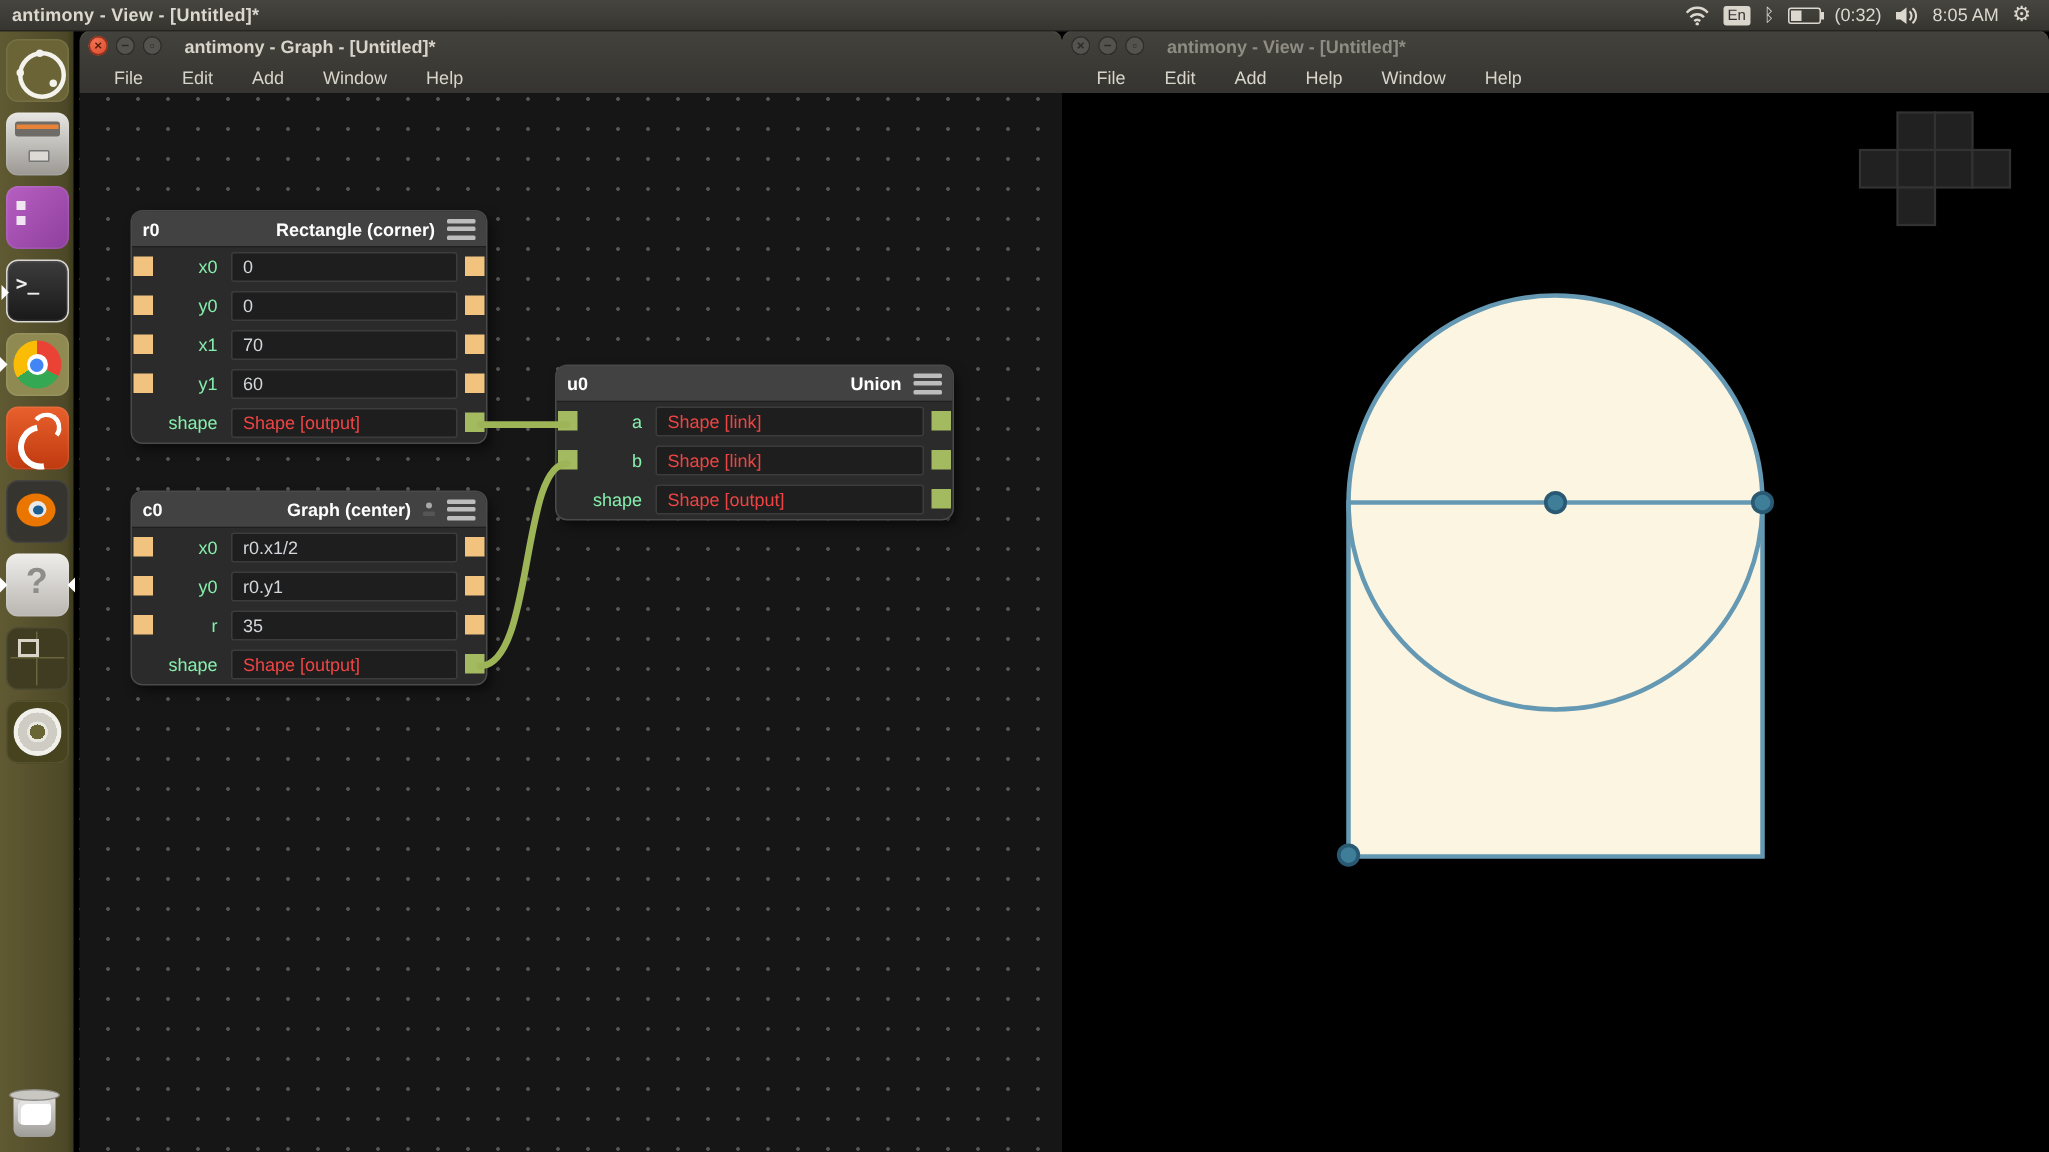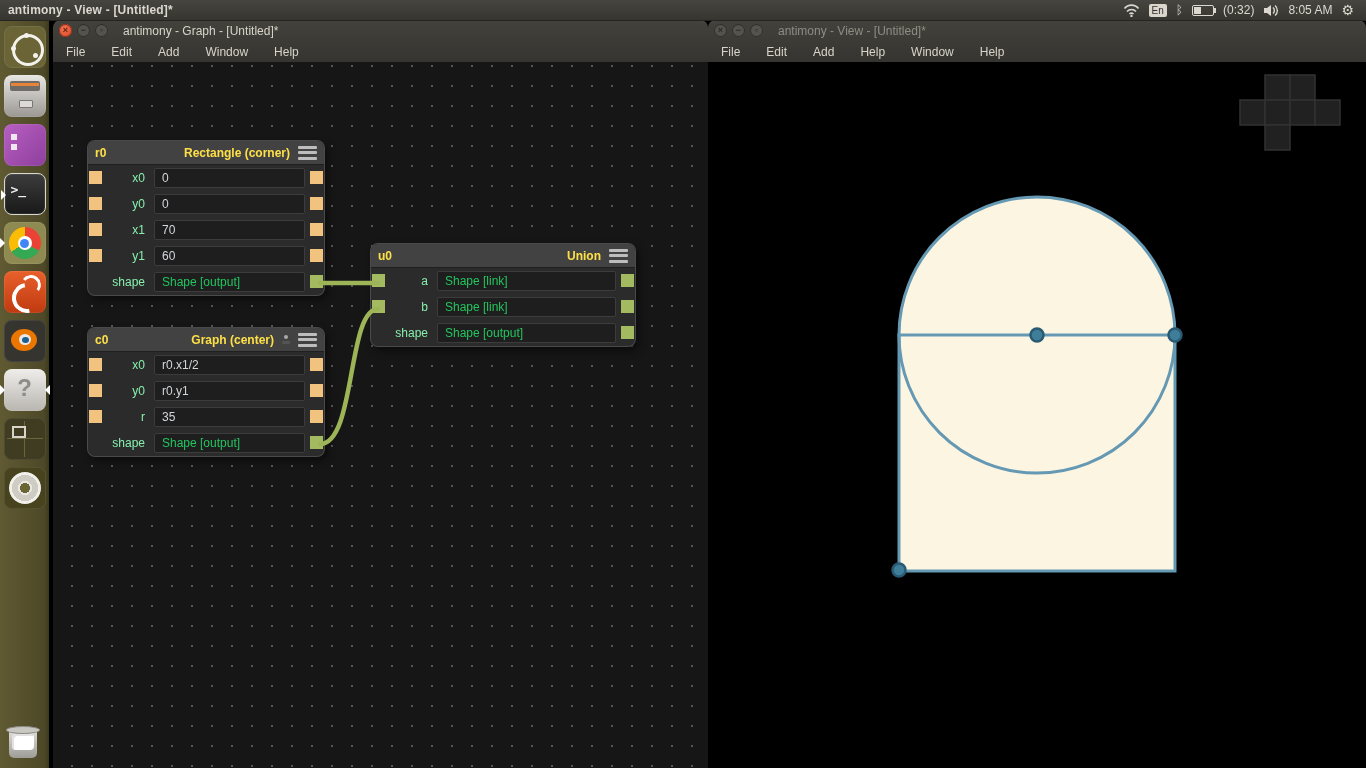--- a/index.html
+++ b/index.html
@@ -77,47 +77,47 @@
   .window{position:absolute;top:20px;height:748px;}
   .chrome{position:absolute;top:0;left:0;right:0;height:42px;border-radius:8px 8px 0 0;
     background:linear-gradient(#454publish340,#38362f);}
   .chrome{background:linear-gradient(#44423c,#363430);box-shadow:inset 0 1px 0 rgba(255,255,255,.06);}
   .titlerow{height:21px;display:flex;align-items:center;padding-left:6px;}
   .winbtn{width:13px;height:13px;border-radius:50%;margin-right:5px;position:relative;
     display:flex;align-items:center;justify-content:center;font-size:9px;line-height:9px;}
   .btn-close{background:radial-gradient(circle at 35% 30%,#f07350,#d9472a);color:#5c1c0c;
     box-shadow:inset 0 0 0 1px #8f2f1c;font-weight:bold;}
   .btn-dim{background:#55534d;color:#2b2a27;box-shadow:inset 0 0 0 1px #2e2d2a;font-weight:bold;}
-  .wtitle{font-size:12px;font-weight:normal;color:#d8d4ca;margin-left:10px;white-space:nowrap;}
+  .wtitle{font-size:12px;font-weight:bold;color:#d8d4ca;margin-left:10px;white-space:nowrap;}
   .wtitle.dim{color:#8f8c84;}
-  .menurow{height:21px;display:flex;align-items:center;gap:0;}
+  .menurow{height:21px;display:flex;align-items:center;padding-left:10px;gap:0;}
   .menu-item{font-size:12px;color:#d8d4ca;padding:2px 13px;cursor:default;}
 
   
   #graph-window{left:53px;width:655px;}
   #graph-client{position:absolute;top:42px;left:0;width:655px;height:706px;
     background-color:#161616;
     background-image:radial-gradient(circle,#565656 1px,transparent 1.5px);
     background-size:20px 20px;background-position:9px 14px;}
 
   .node{position:absolute;background:#2b2b2b;border-radius:7px;
     box-shadow:0 0 0 1px #4a4a4a,3px 4px 8px rgba(0,0,0,.55);}
   .ntitle{height:24px;background:#424242;border-radius:7px 7px 0 0;display:flex;align-items:center;
-    padding:0 7px;font-size:12px;font-weight:bold;color:#fde047;border-bottom:1px solid #1f1f1f;box-sizing:border-box;}
+    padding:0 7px;font-size:12px;font-weight:bold;color:#ffffff;border-bottom:1px solid #1f1f1f;box-sizing:border-box;}
   .ntype{margin-left:auto;}
   .burger{width:19px;height:14px;margin-left:8px;display:flex;flex-direction:column;justify-content:space-between;}
   .burger span{display:block;height:3px;background:#bdbdbd;border-radius:1px;}
   .mini-pin{width:8px;margin-left:8px;display:flex;flex-direction:column;align-items:center;gap:2px;}
   .mini-pin .dot{width:4px;height:4px;border-radius:50%;background:#a8a8a8;}
   .mini-pin .bar{width:8px;height:3px;background:#555;border-radius:1px;}
   .nrow{height:26px;position:relative;display:flex;align-items:center;padding:0 19px 0 15px;}
   .nlabel{width:42px;text-align:right;font-size:12px;color:#86efac;margin-right:9px;flex:none;}
   .nfield{flex:1;height:20px;background:#1e1e1e;border:1px solid #3c3c3c;border-radius:2px;
     display:flex;align-items:center;padding:0 7px;font-size:12px;color:#d3d6da;box-sizing:border-box;}
-  .nfield .ph{color:#22c55e;}
+  .nfield .ph{color:#ef4444;}
   .port{position:absolute;width:13px;height:13px;top:6px;}
   .port.pl{left:1px;} .port.pr{right:1px;}
   .port.orange{background:#f1c37e;} .port.green{background:#a4ba61;}
 
   #wires{position:absolute;top:42px;left:0;pointer-events:none;}
 
   
   #view-window{left:708px;width:658px;}
   #view-client{position:absolute;top:42px;left:0;width:658px;height:706px;background:#000;}
 </style>

